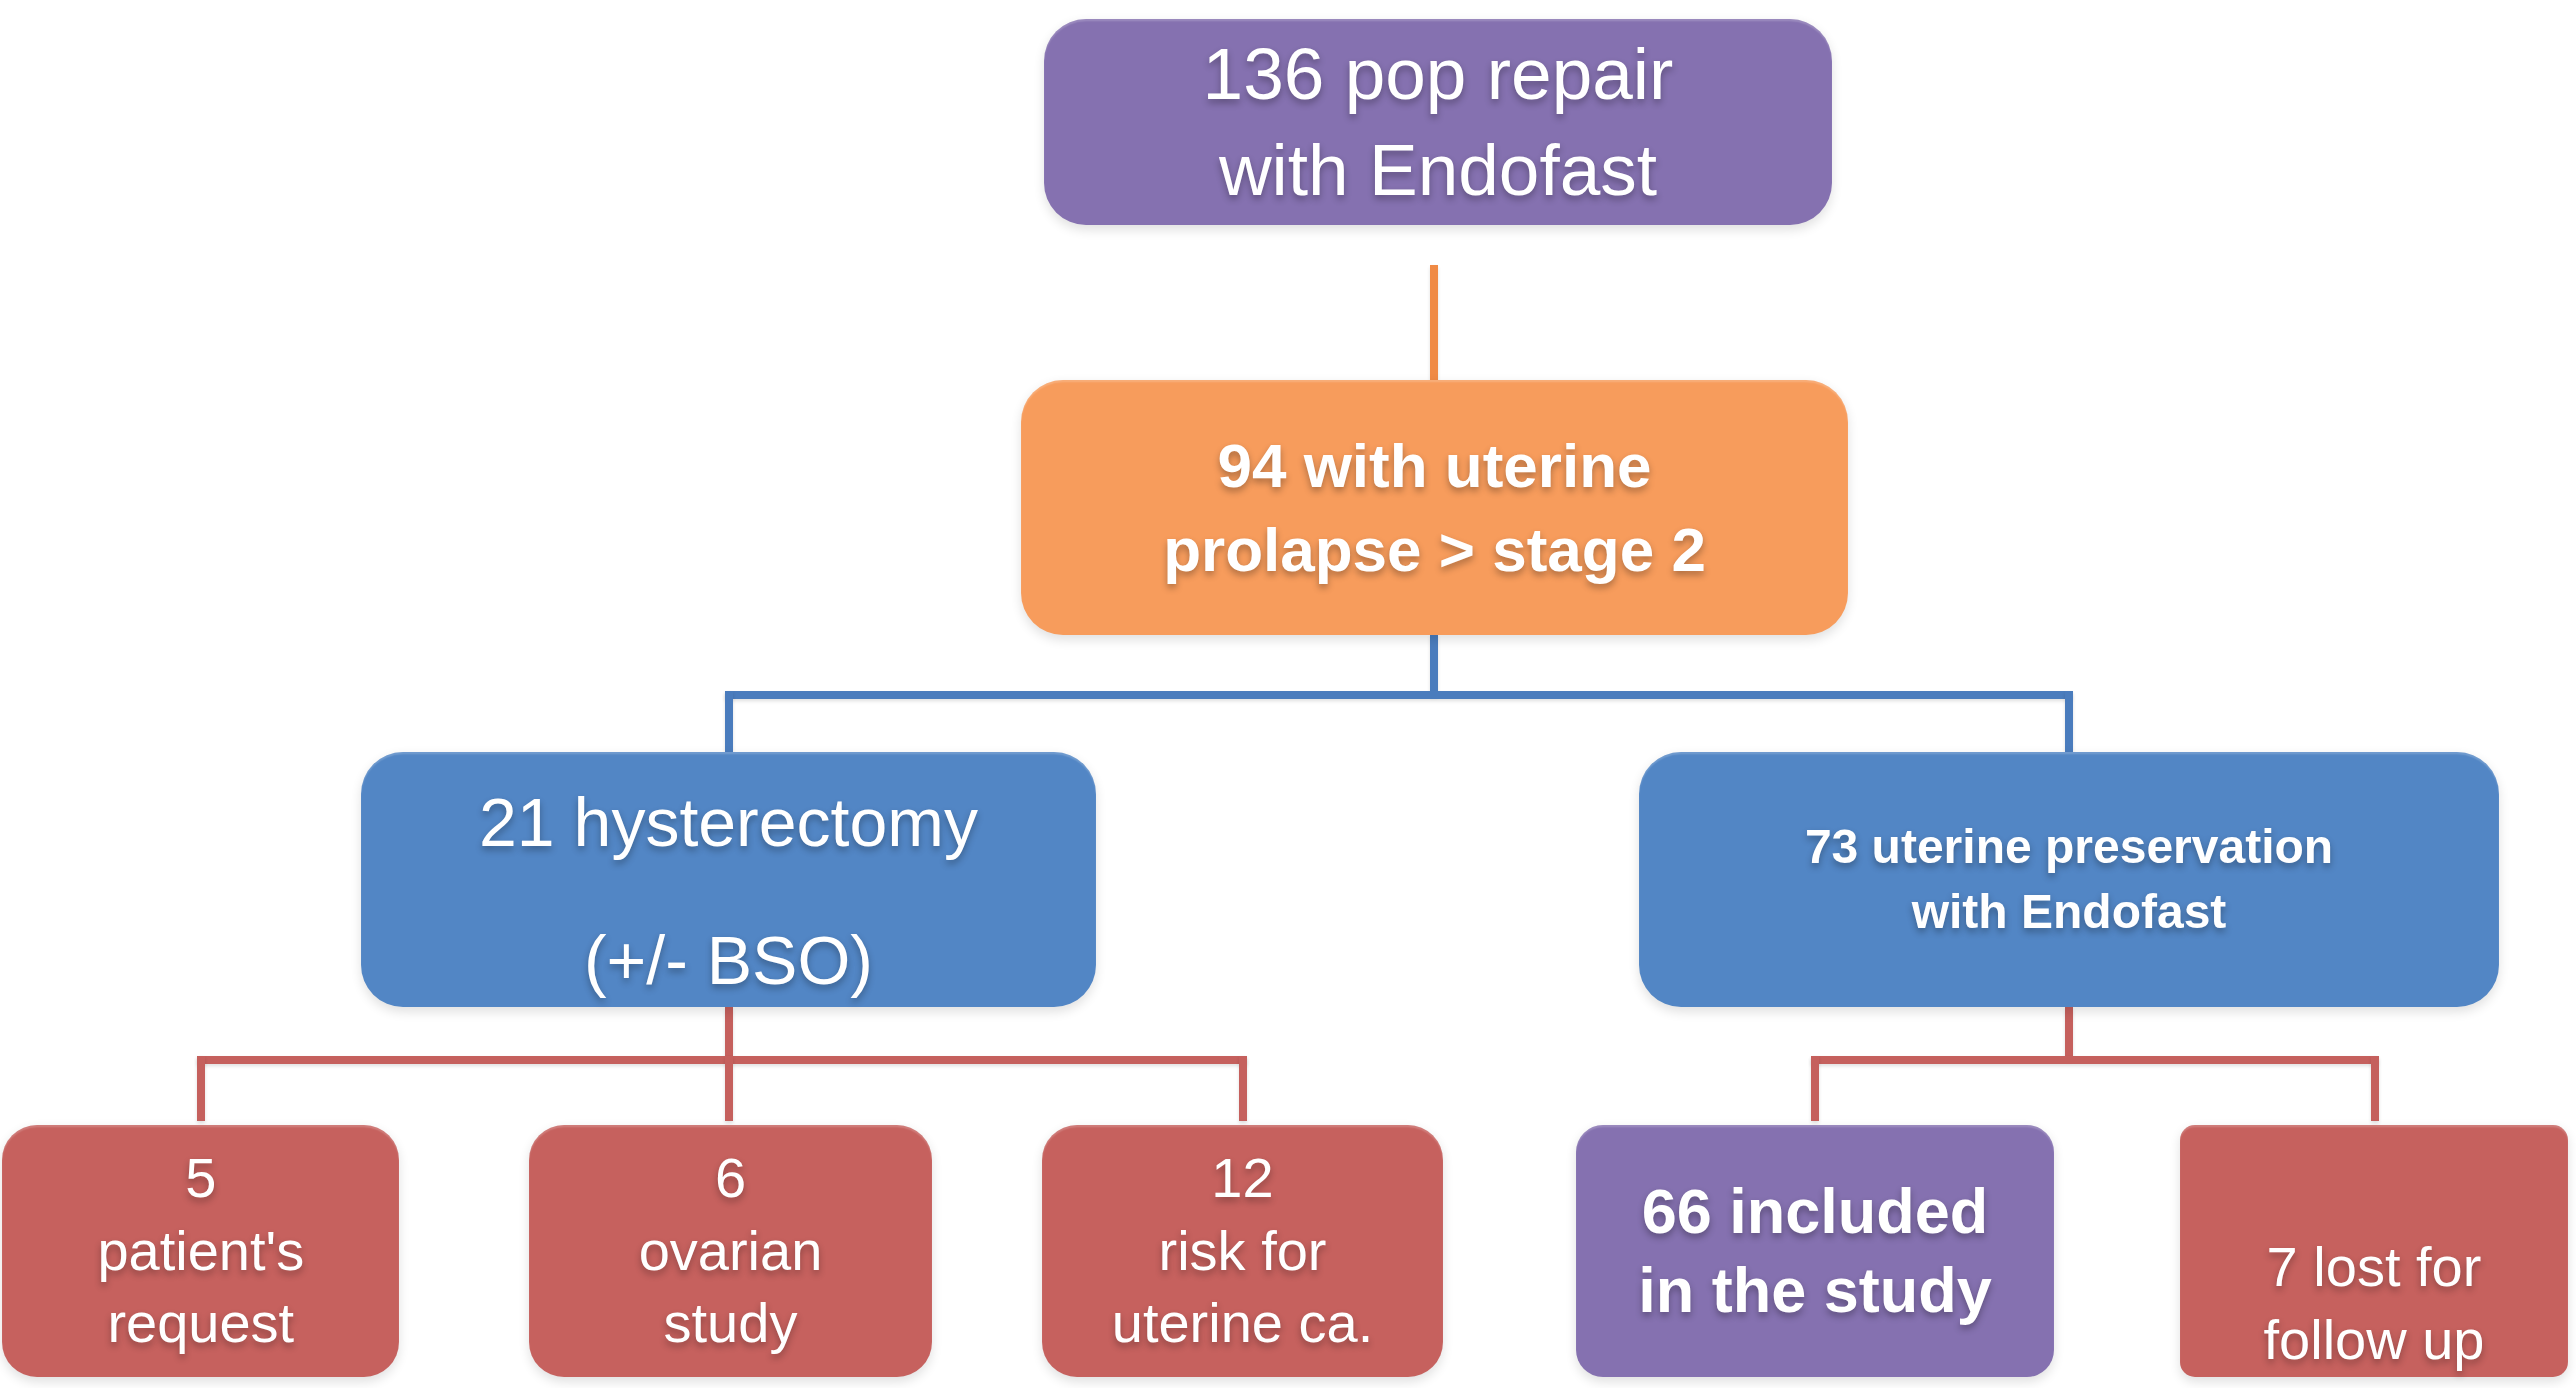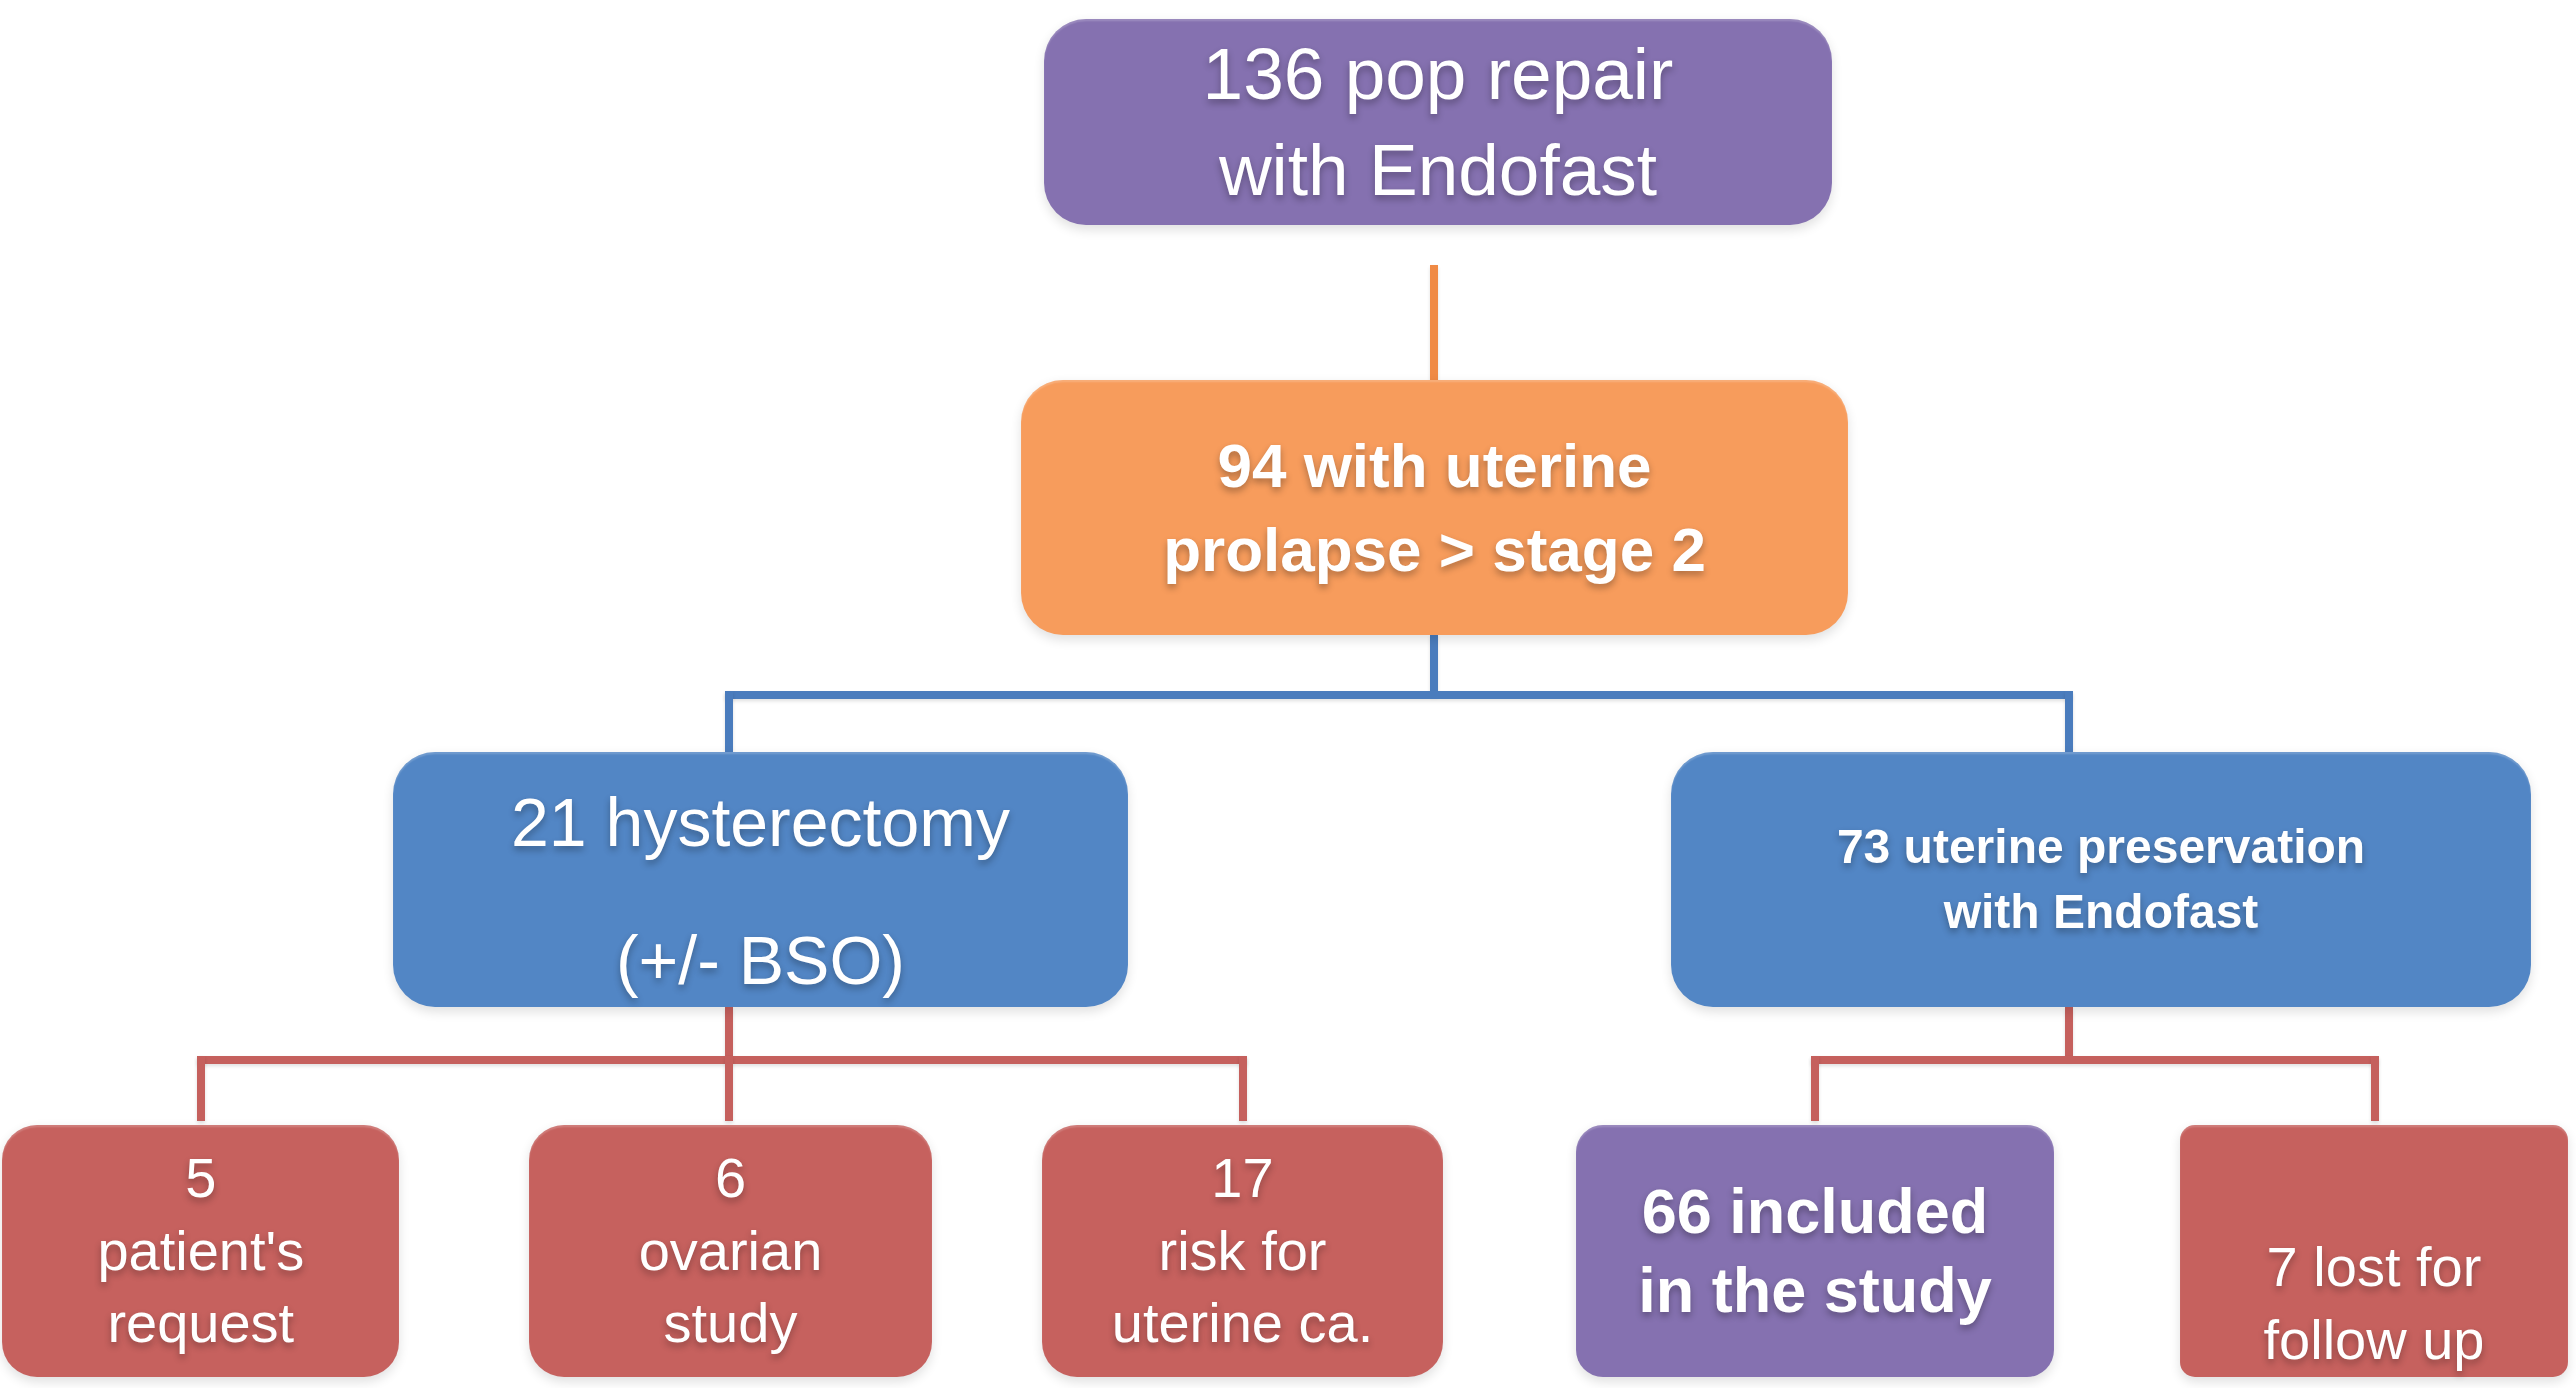--- a/index.html
+++ b/index.html
@@ -20,21 +20,21 @@
     text-align: center;
     color: #ffffff;
     border-radius: 42px;
     box-shadow: 0 4.6px 10.8px rgba(0,0,0,0.12), inset 0 2.3px 1.5px rgba(255,255,255,0.18);
     text-shadow: 0 3.9px 7.7px rgba(0,0,0,0.30);
     box-sizing: border-box;
   }
   .box .ln { white-space: nowrap; }
   .c-purple { background: #8571B0; }
   .c-orange { background: #F79C5C; }
-  .c-blue   { background: #5286C5; margin-left: 32px; }
+  .c-blue   { background: #5286C5; }
   .c-red    { background: #C6615E; }
   .bold { font-weight: 700; }
 
   
   .b-root         { left: 1044px; top: 19.3px;   width: 788px; height: 206px; font-size: 73px; line-height: 1.32; }
   .b-prolapse     { left: 1021px; top: 380px;  width: 827px; height: 255px; font-size: 62px; line-height: 1.34; }
   .b-hysterectomy { left: 361px;  top: 752px;  width: 735px;  height: 255px; font-size: 68px; line-height: 1.3;
                     row-gap: 50px; padding-top: 23px; }
   .b-preservation { left: 1639px; top: 752px;  width: 860px; height: 255px; font-size: 48px; line-height: 1.35; }
   .b-request      { left: 2.3px;    top: 1125px; width: 397px;  height: 252px; font-size: 56px; line-height: 1.3; border-radius: 35px; }
@@ -98,21 +98,21 @@
     <div class="ln">request</div>
   </div>
 
   <div class="box c-red b-ovarian">
     <div class="ln">6</div>
     <div class="ln">ovarian</div>
     <div class="ln">study</div>
   </div>
 
   <div class="box c-red b-risk">
-    <div class="ln">17</div>
+    <div class="ln">12</div>
     <div class="ln">risk for</div>
     <div class="ln">uterine ca.</div>
   </div>
 
   <div class="box c-purple bold b-included">
     <div class="ln">66 included</div>
     <div class="ln">in the study</div>
   </div>
 
   <div class="box c-red b-lost">

